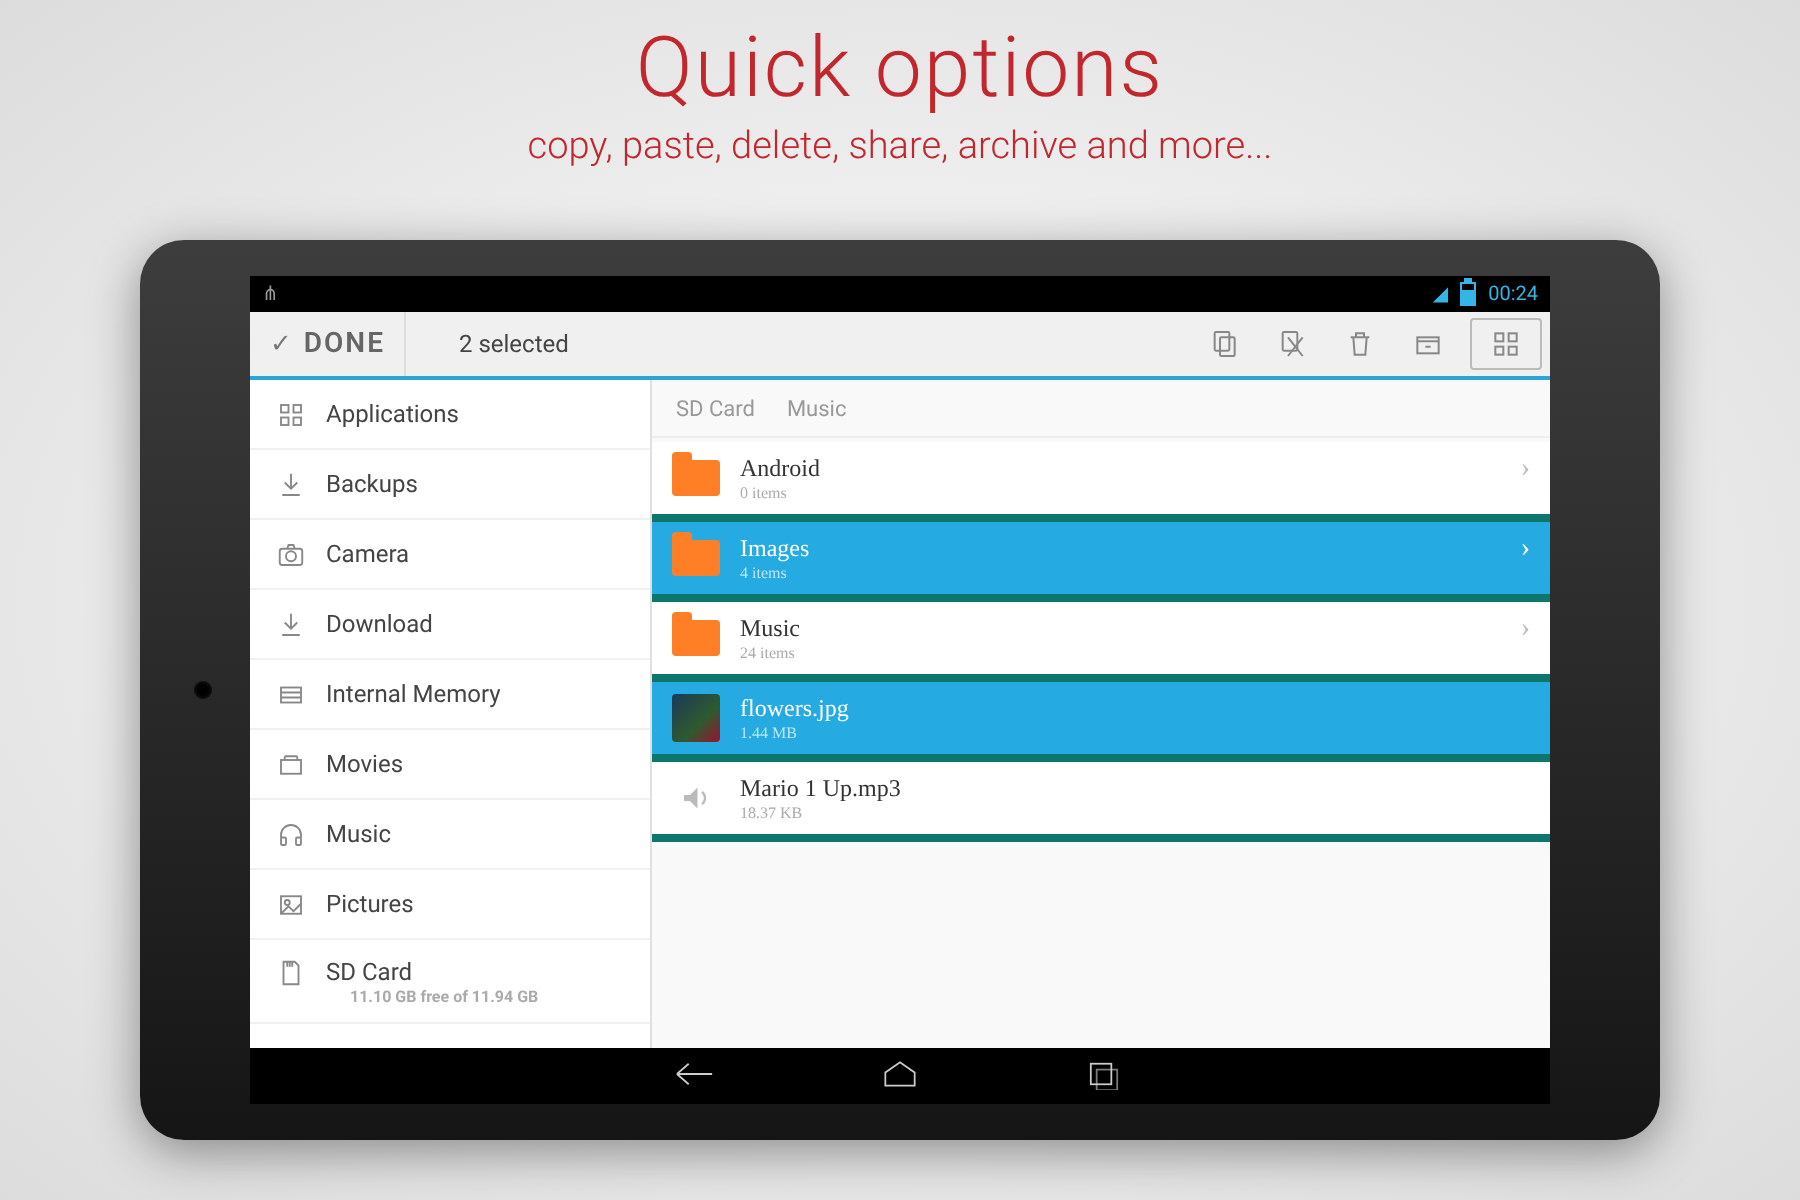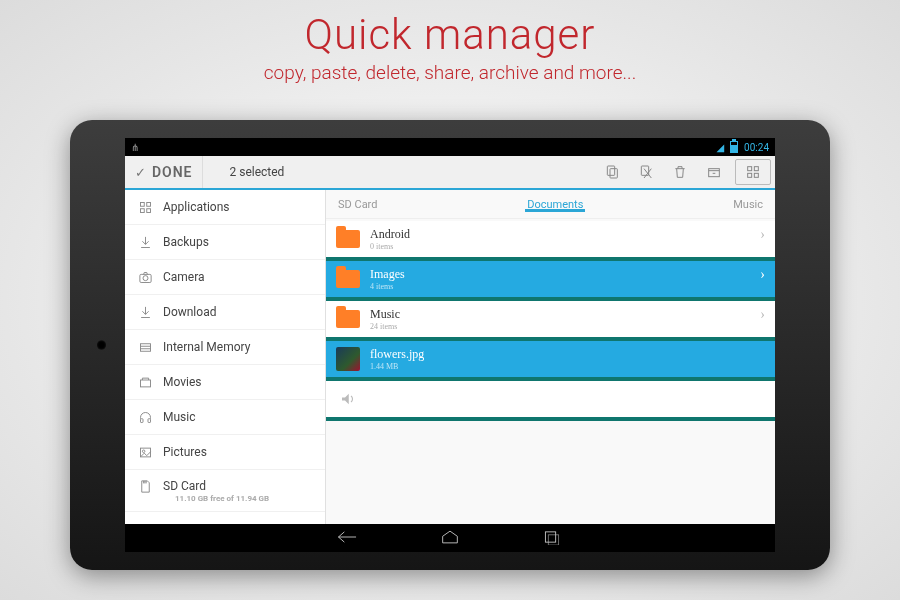--- a/index.html
+++ b/index.html
@@ -229,21 +229,21 @@
     justify-content:center;
     gap: 80px;
   }
   .navbar .navbtn { color:#ccc; cursor:pointer; }
   .navbar svg { width:22px; height:16px; stroke:#ccc; fill:none; stroke-width:1.2;}
 </style>
 </head>
 <body>
 
 <div class="promo">
-  <div class="promo-title">Quick manager</div>
+  <div class="promo-title">Quick options</div>
   <div class="promo-sub">copy, paste, delete, share, archive and more...</div>
 </div>
 
 <div class="tablet">
   <div class="camera-dot"></div>
   <div class="screen">
 
     <div class="statusbar">
       <span class="left-icon">⋔</span>
       <span class="signal">◢</span>
@@ -379,21 +379,20 @@
               </span>
             <span>SD Card</span>
           </div>
           <div class="sub">11.10 GB free of 11.94 GB</div>
         </div>
       </div>
 
       <div class="content">
         <div class="tabs">
           <span class="tab sd">SD Card</span>
-          <span class="tab spacer-tab active">Documents</span>
           <span class="tab music-tab">Music</span>
         </div>
 
         <div class="list">
           <div class="row">
             <span class="thumb">
                 <span class="folder-thumb"></span>
               </span>
             <span class="meta">
               <div class="name">Android</div>
@@ -432,20 +431,24 @@
             </span>
           </div>
 
           <div class="row">
             <span class="thumb audio-thumb">
               <svg viewBox="0 0 24 24">
                   <path d="M4 14v-4h4l5-5v14l-5-5H4z" fill="#bbb"></path>
                   <path d="M16 8a5 5 0 010 8" stroke="#bbb" fill="none" stroke-width="1.5"></path>
                 </svg>
             </span>
+            <span class="meta">
+              <div class="name">Mario 1 Up.mp3</div>
+              <div class="sub">18.37 KB</div>
+            </span>
           </div>
 
         </div>
       </div>
     </div>
 
     <div class="navbar">
       <span class="navbtn">
         <svg viewBox="0 0 30 20">
             <path d="M2 10h24M2 10l8-7M2 10l8 7"></path>

